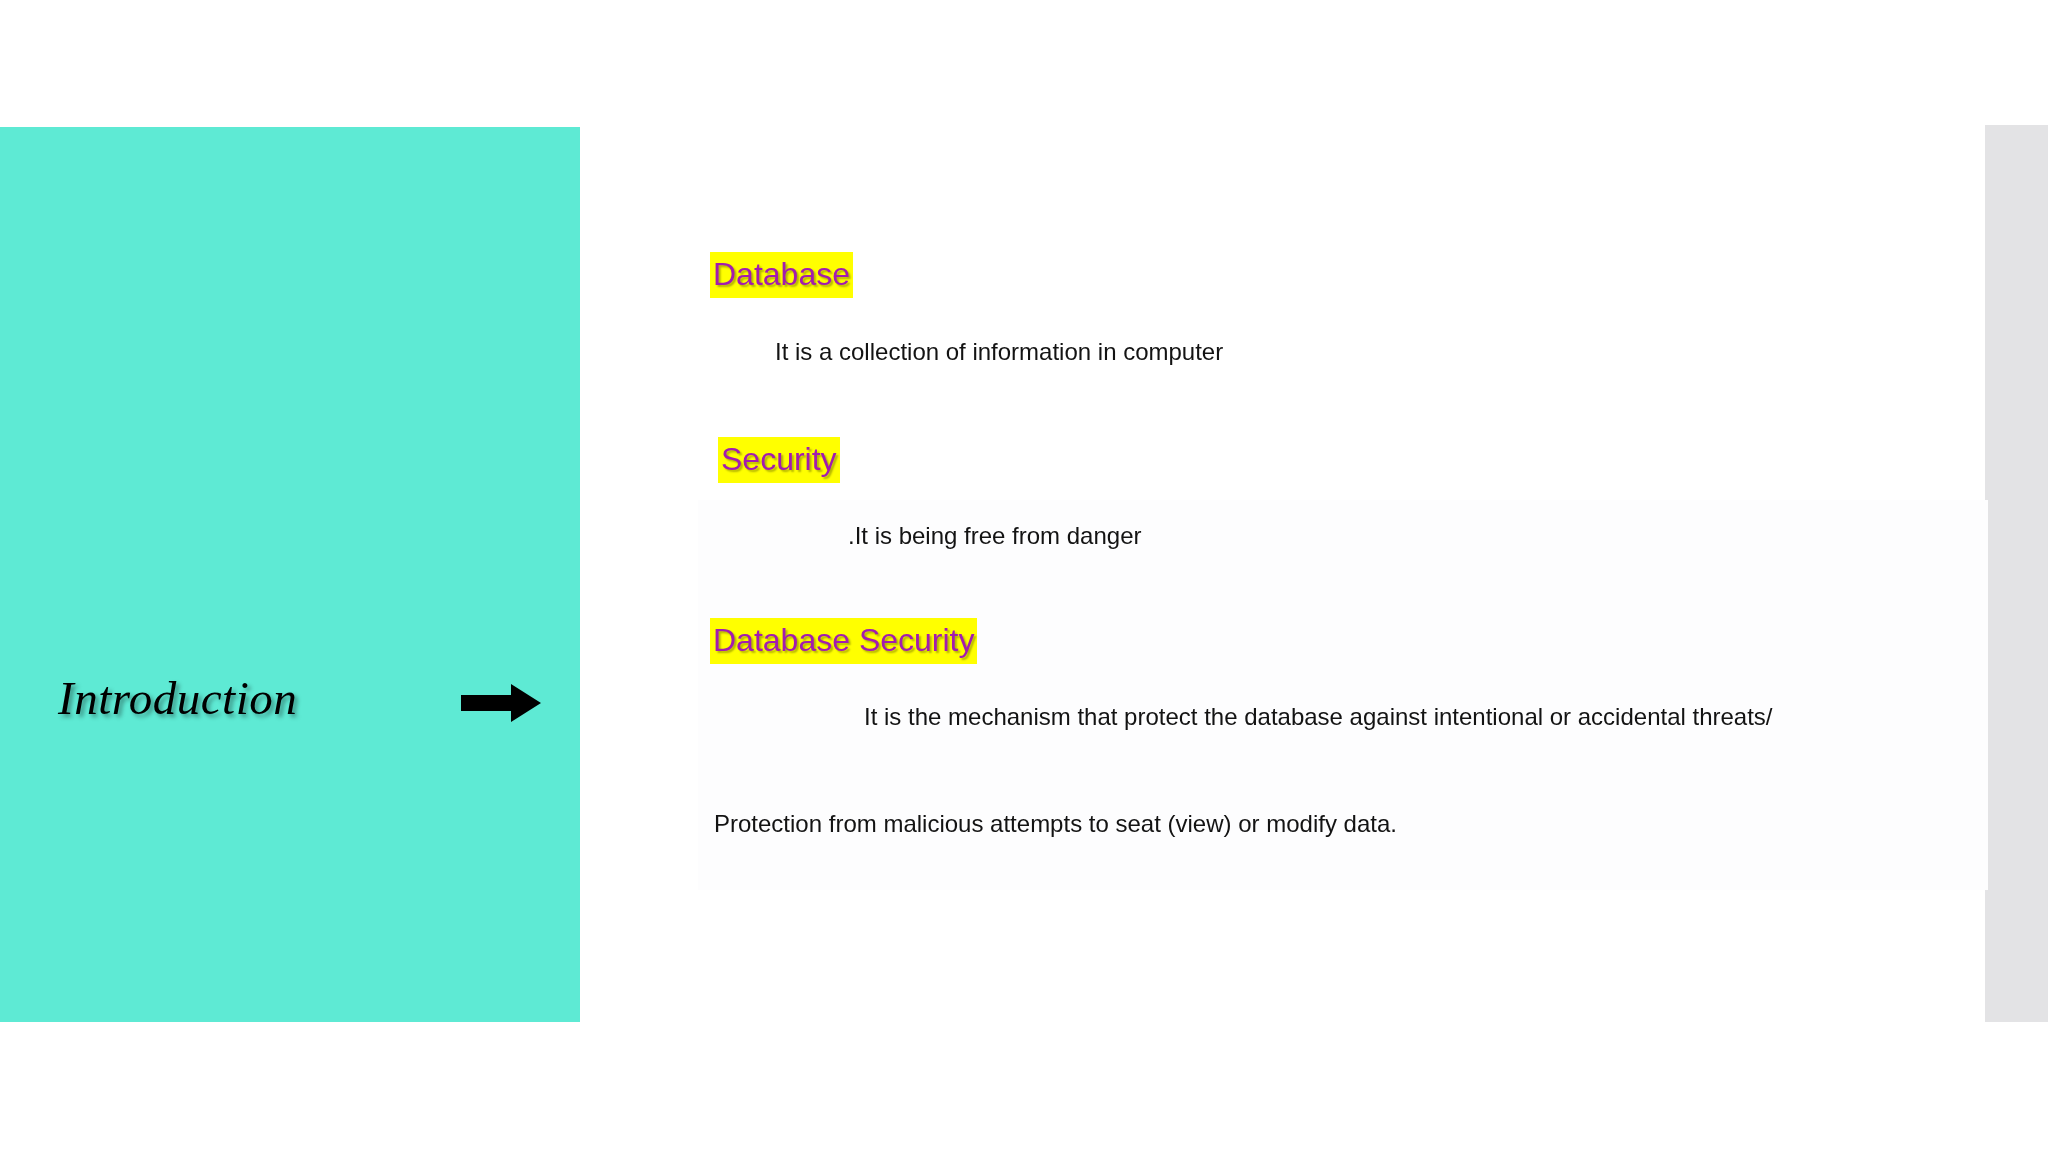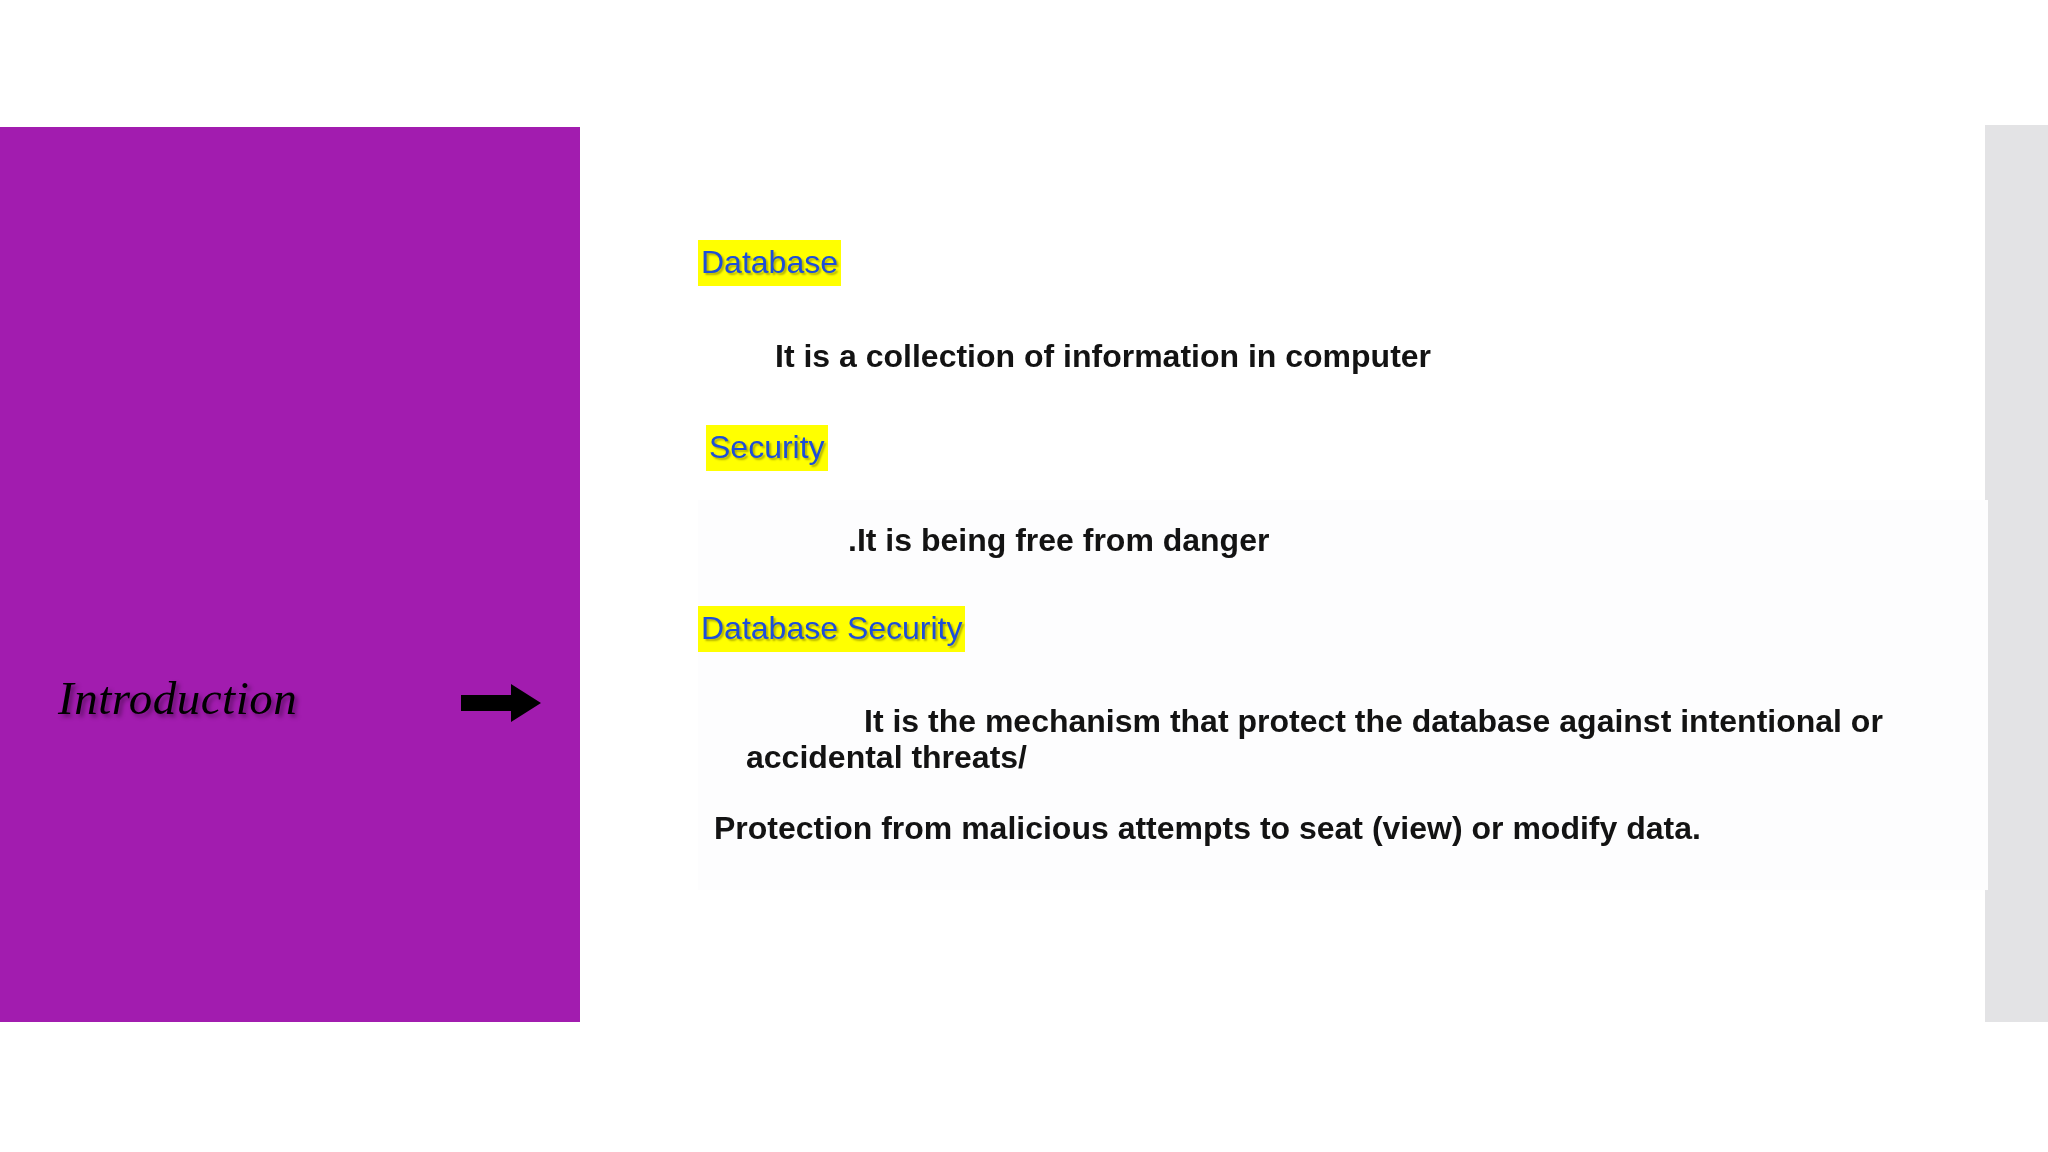--- a/index.html
+++ b/index.html
@@ -22,21 +22,21 @@
     background: #ffffff;
   }
 
   
   #title-panel {
     position: absolute;
     left: 0;
     top: 127px;
     width: 580px;
     height: 895px;
-    background: #a21caf;
+    background: #5eead4;
     text-decoration: underline;
   }
 
   #title-text {
     position: absolute;
     left: 58px;
     top: 547px;
     font-family: "Liberation Serif", "DejaVu Serif", serif;
     font-style: italic;
     font-size: 47px;
@@ -88,36 +88,36 @@
     font-family: "Liberation Sans", sans-serif;
     color: #0f0f0f;
     -webkit-font-smoothing: antialiased;
   }
 
   
   .heading {
     font-size: 32px;
     line-height: 1.0;
     font-weight: 400;
-    color: #1d4ed8;
-    margin: 0;
+    color: #a21caf;
+    margin: 12px;
     text-shadow: 2px 2px 2px rgba(0,0,0,0.30);
   }
   .heading > span.hl {
     background: #ffff00;
     padding: 4px 3px 6px 3px;
     box-decoration-break: clone;
     -webkit-box-decoration-break: clone;
   }
 
   
   .body {
-    font-size: 32px;
+    font-size: 24px;
     line-height: 1.12;
-    font-weight: 700;
+    font-weight: 400;
     color: #131313;
     margin: 0;
   }
 
   
   #p-database        { position: absolute; left: 0;   top: 0;   }
   #p-database-def    { position: absolute; left: 0;   top: 93px; }
   #p-security        { position: absolute; left: 8px;   top: 185px; }
   #p-security-def    { position: absolute; left: 0;   top: 277px; }
   #p-dbsecurity      { position: absolute; left: 0;   top: 366px; }

